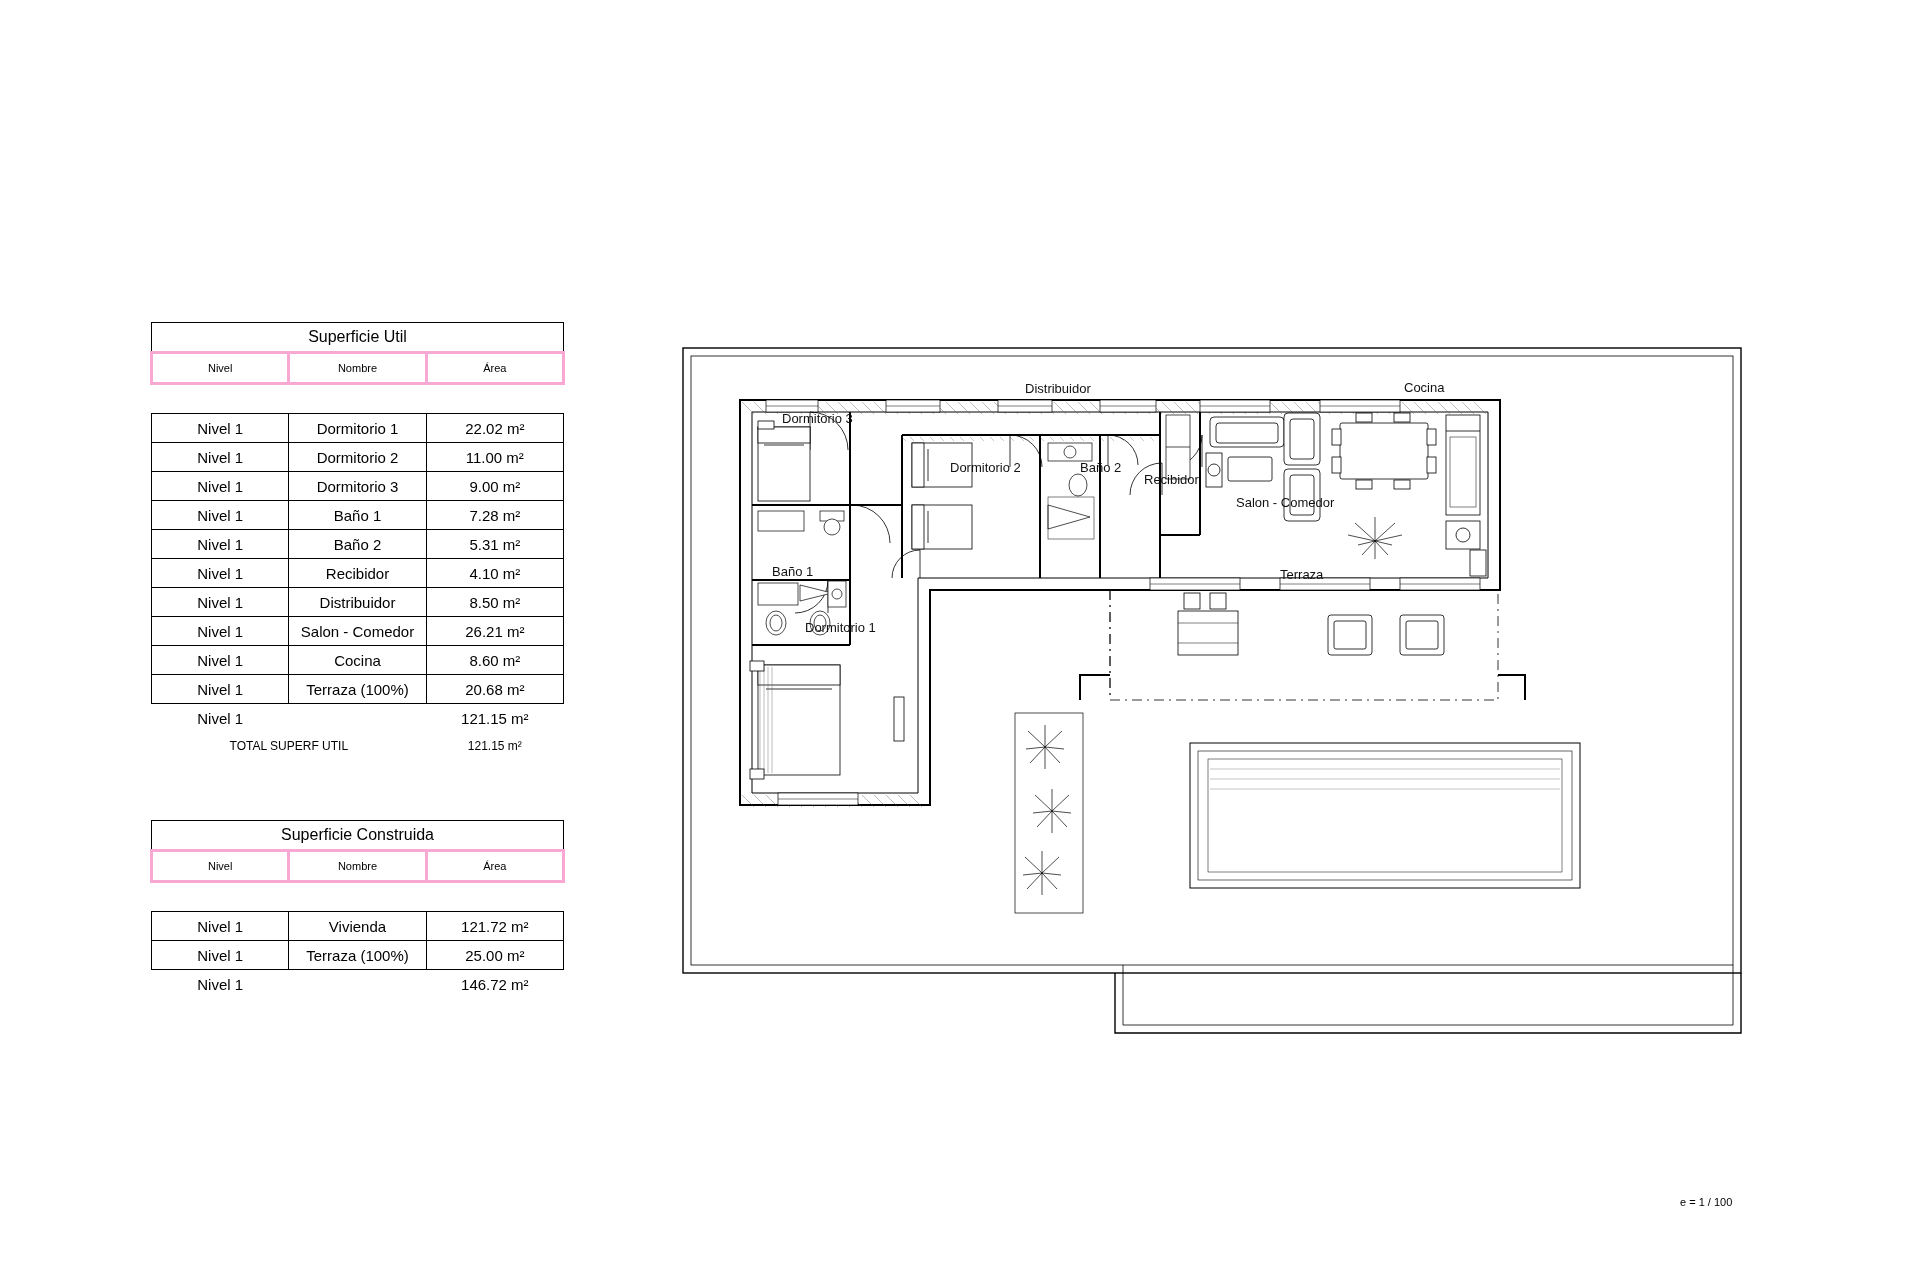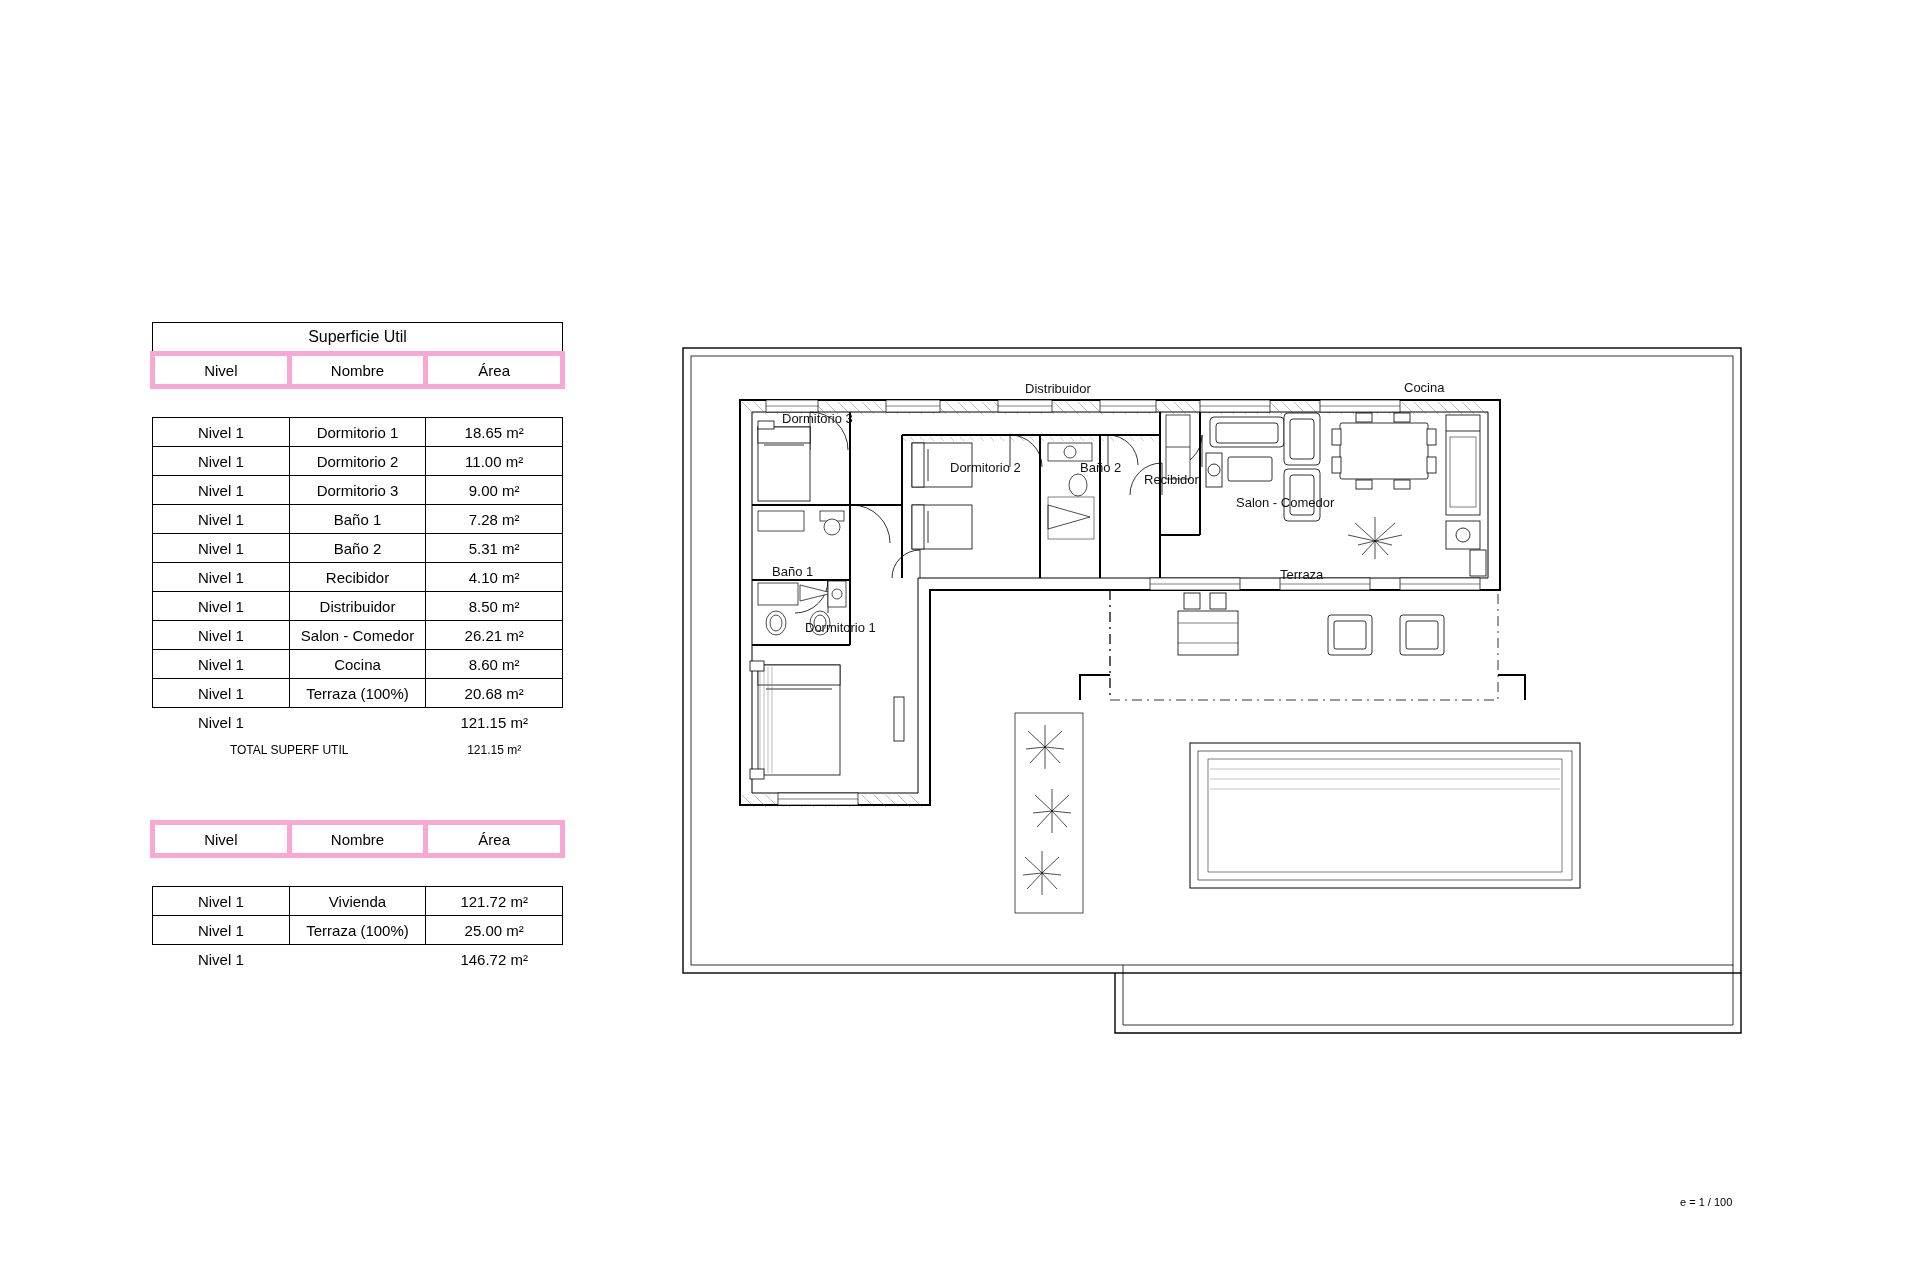--- a/index.html
+++ b/index.html
@@ -36,22 +36,22 @@
     white-space: nowrap;
     text-align: center;
   }
   .tbl-title {
     text-align: center;
     border: 1px solid #000;
     font-size: 16px;
     height: 30px;
   }
   .hdr td {
-    border: 5px solid #f9a8d4;
-    font-size: 15px;
+    border: 3px solid #f9a8d4;
+    font-size: 11px;
   }
   .hdr td.c { text-align: center; }
   .spacer td {
     border: none;
     height: 12px;
     padding: 0;
   }
   .row td {
     border: 1px solid #000;
   }
@@ -108,21 +108,21 @@
       <td class="col-nombre">Nombre</td>
       <td class="col-area">Área</td>
     </tr>
     <tr class="spacer">
           <td colspan="3"></td>
         </tr>
 
     <tr class="row">
       <td class="col-nivel">Nivel 1</td>
       <td class="col-nombre">Dormitorio 1</td>
-      <td class="col-area">18.65 m²</td>
+      <td class="col-area">22.02 m²</td>
     </tr>
     <tr class="row">
       <td class="col-nivel">Nivel 1</td>
       <td class="col-nombre">Dormitorio 2</td>
       <td class="col-area">11.00 m²</td>
     </tr>
     <tr class="row">
       <td class="col-nivel">Nivel 1</td>
       <td class="col-nombre">Dormitorio 3</td>
       <td class="col-area">9.00 m²</td>
@@ -172,20 +172,23 @@
       <td class="total-label" colspan="2">TOTAL SUPERF UTIL</td>
       <td>121.15 m²</td>
     </tr>
   </tbody>
     </table>
 </div>
 
 <div class="table-block" id="const-table">
   <table class="area-table">
     <tbody>
+        <tr>
+      <td class="tbl-title" colspan="3">Superficie Construida</td>
+    </tr>
     <tr class="hdr">
       <td class="col-nivel c">Nivel</td>
       <td class="col-nombre c">Nombre</td>
       <td class="col-area c">Área</td>
     </tr>
     <tr class="spacer">
           <td colspan="3"></td>
         </tr>
 
     <tr class="row">

